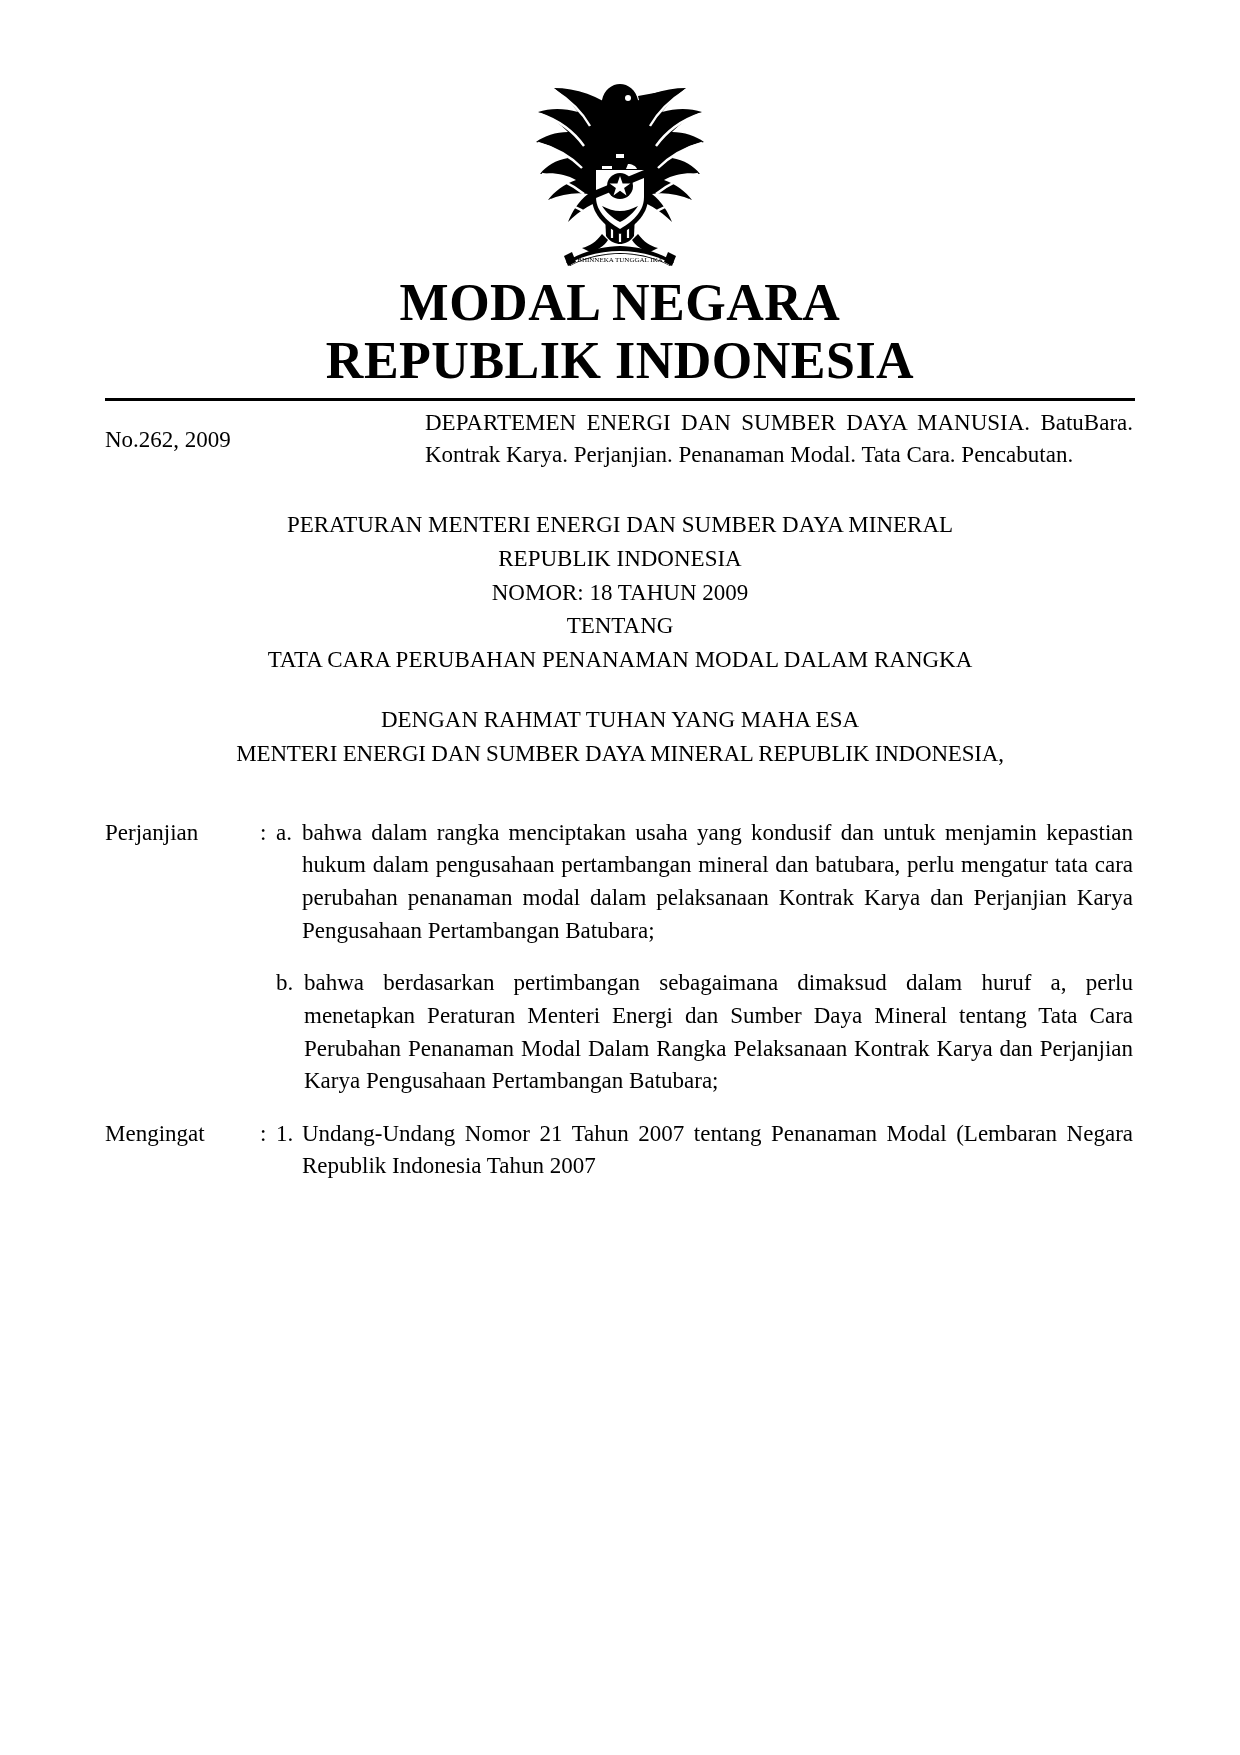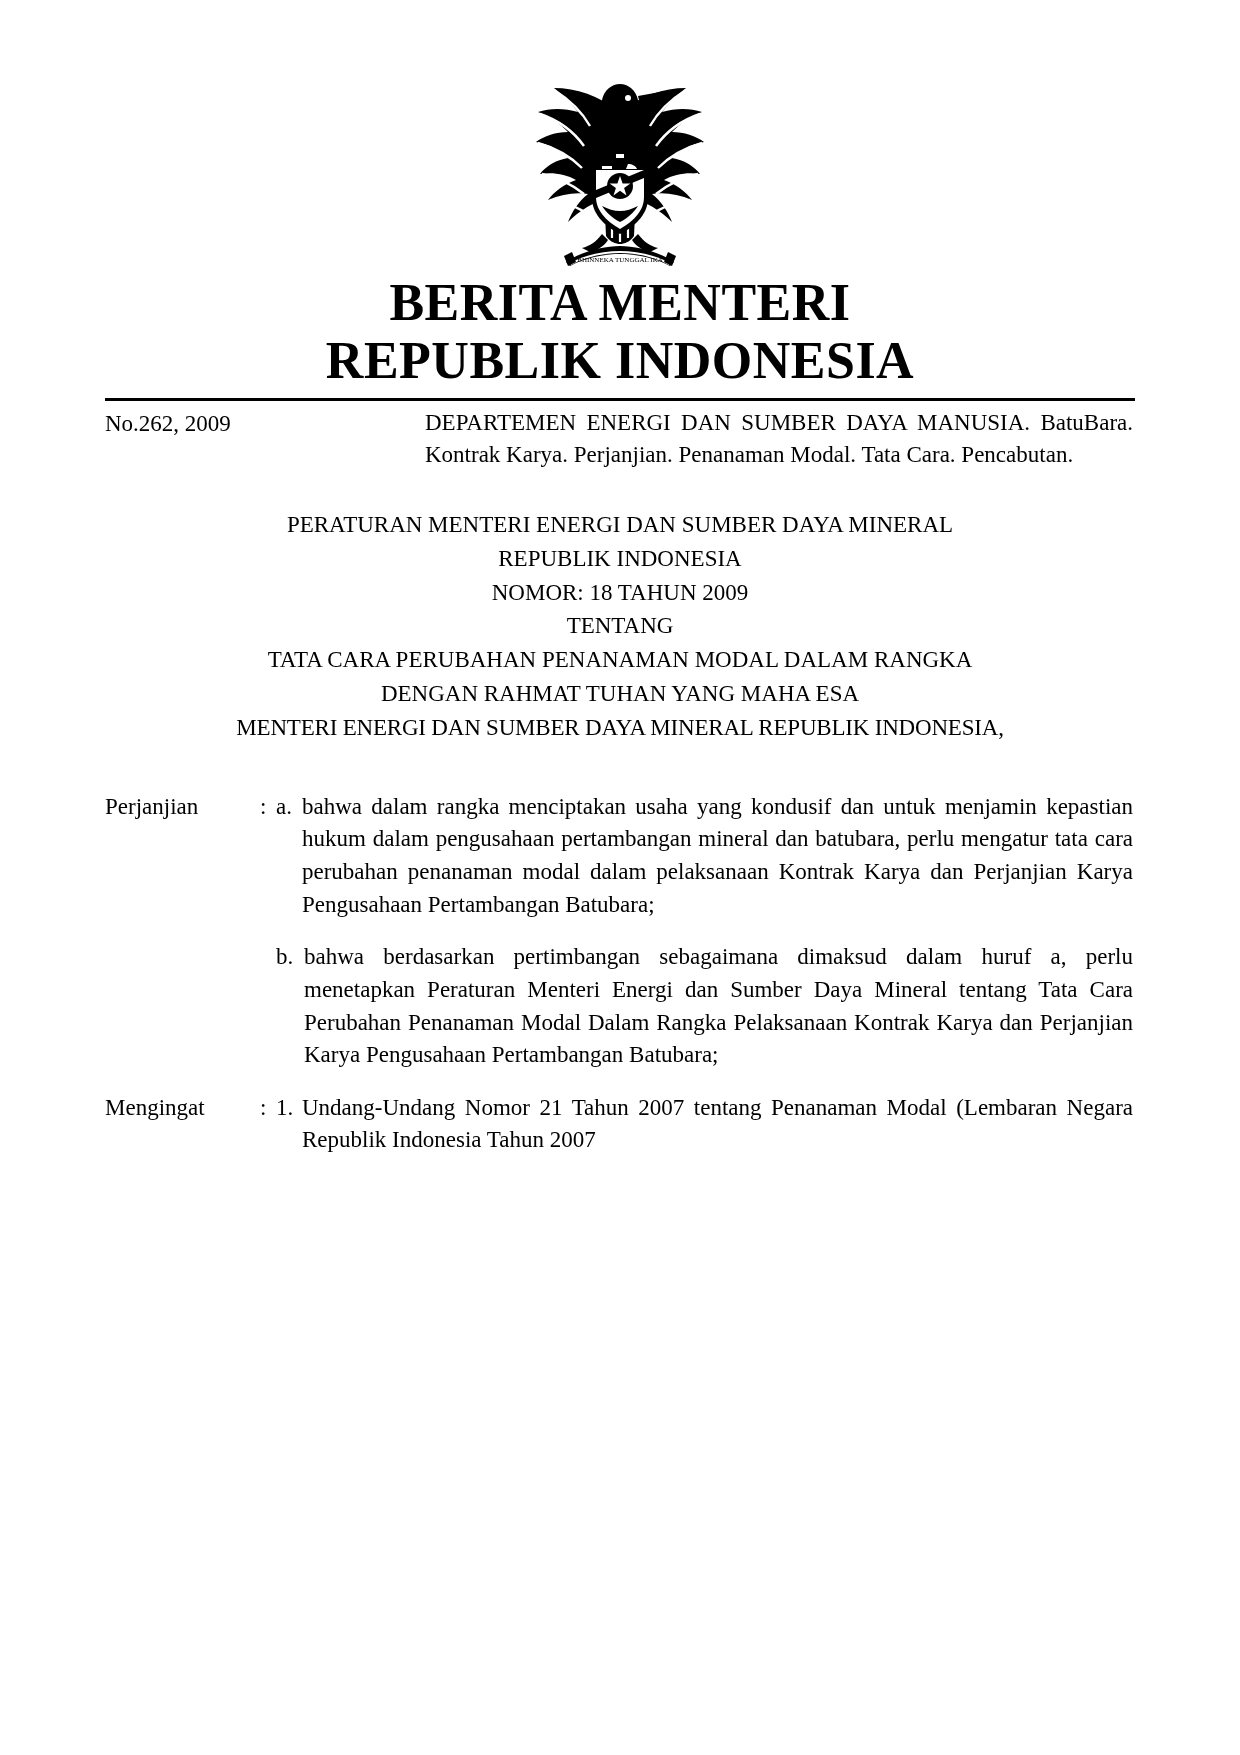--- a/index.html
+++ b/index.html
@@ -46,21 +46,21 @@
   .masthead div { white-space: nowrap; }
 
   .rule {
     border-bottom: 3px solid #000;
     margin: 8px 0 6px 0;
   }
 
   
   .header-row {
     display: flex;
-    align-items: flex-start;
+    align-items: center;
     font-size: 23px;
     line-height: 1.36;
   }
   .header-no {
     width: 320px;
     flex: 0 0 320px;
     padding-top: 1px;
   }
   .header-subject {
     flex: 1 1 auto;
@@ -75,20 +75,21 @@
     font-size: 23px;
     line-height: 1.47;
     margin-top: 38px;
   }
   .title-block .ln { white-space: nowrap; }
 
   .blessing {
     text-align: center;
     font-size: 23px;
     line-height: 1.47;
+    margin-top: 26px;
   }
   .blessing .ln { white-space: nowrap; }
   .blessing .ln.tight { letter-spacing: -0.2px; }
 
   
   .clauses {
     margin-top: 46px;
     font-size: 23px;
     line-height: 1.42;
   }
@@ -191,21 +192,21 @@
           <path d="M50 197 C64 189 84 185 100 185 C116 185 136 189 150 197 L149 199 C135 191 116 187 100 187 C84 187 65 191 51 199 Z" fill="#ffffff"></path>
           <path d="M44 190 L52 186 L56 196 L48 200 Z"></path>
           <path d="M156 190 L148 186 L144 196 L152 200 Z"></path>
           <text x="100" y="196" font-size="7" text-anchor="middle" font-family="Liberation Serif, serif" fill="#000000">BHINNEKA TUNGGAL IKA</text>
         </g>
       </svg>
     </span>
   </div>
 
   <div class="masthead">
-    <div>BERITA MENTERI</div>
+    <div>MODAL NEGARA</div>
     <div>REPUBLIK INDONESIA</div>
   </div>
 
   <div class="rule"></div>
 
   <div class="header-row">
     <div class="header-no">No.262, 2009</div>
     <div class="header-subject">DEPARTEMEN ENERGI DAN SUMBER DAYA MANUSIA. BatuBara. Kontrak Karya. Perjanjian. Penanaman Modal. Tata Cara. Pencabutan.</div>
   </div>
 

